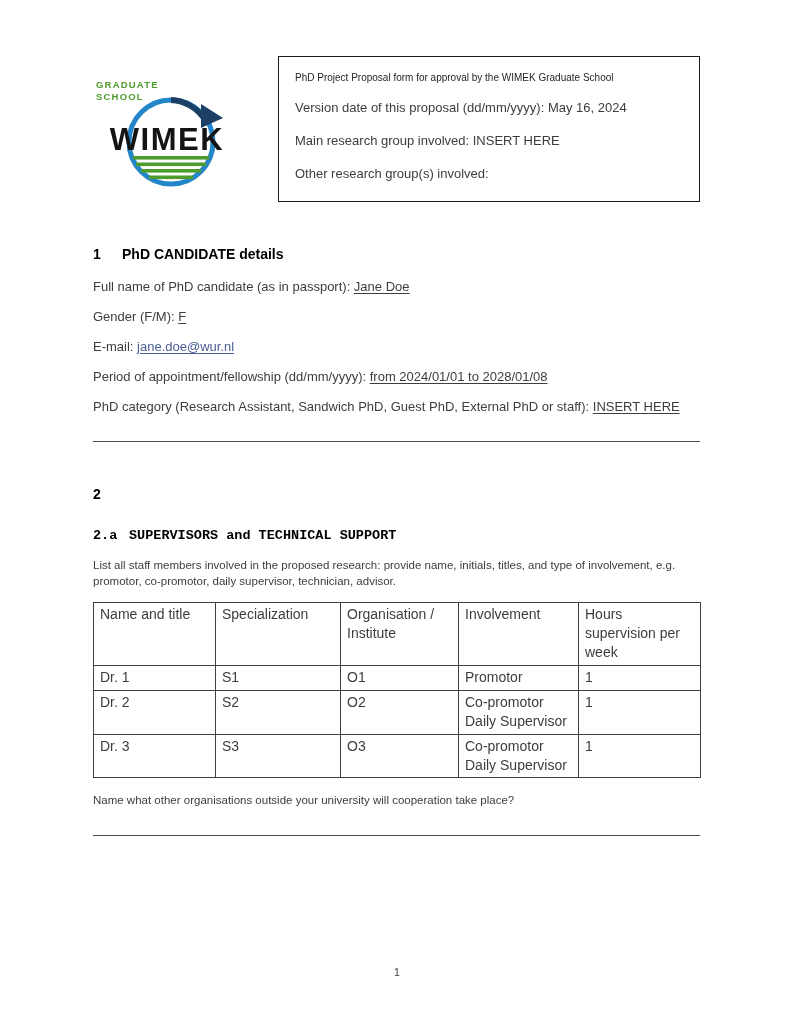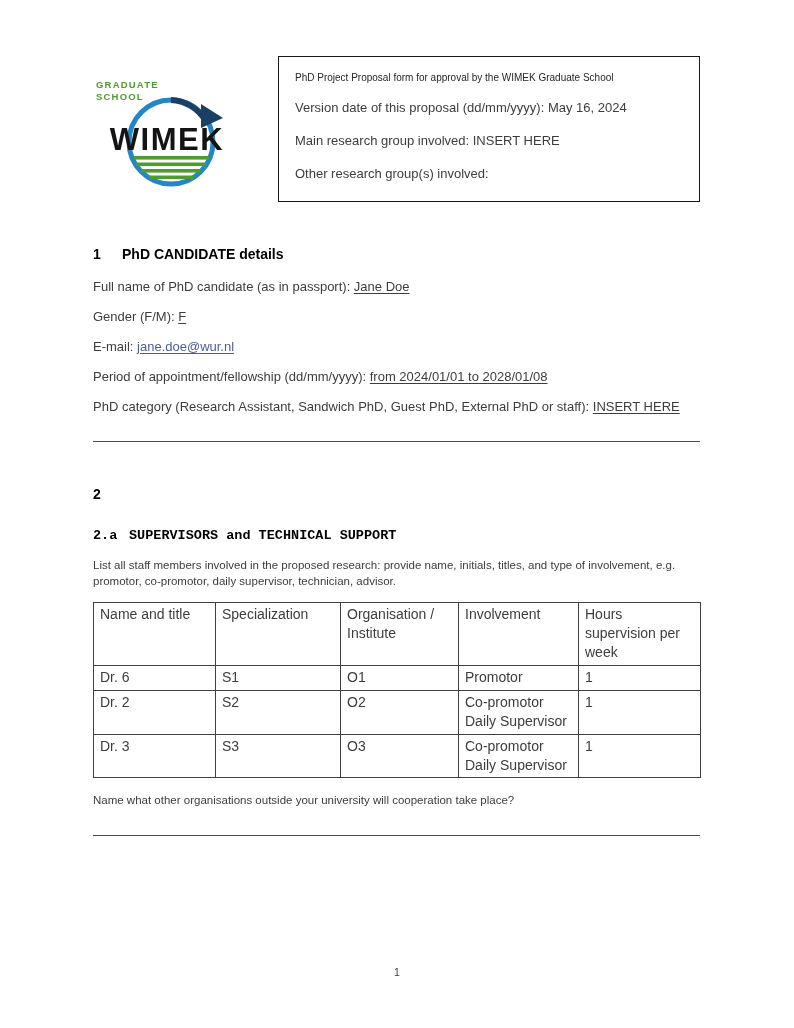--- a/index.html
+++ b/index.html
@@ -199,21 +199,21 @@
         <tr>
           <th>Name and title</th>
           <th>Specialization</th>
           <th>Organisation / Institute</th>
           <th>Involvement</th>
           <th>Hours supervision per week</th>
         </tr>
       </thead>
       <tbody>
         <tr>
-          <td>Dr. 6</td>
+          <td>Dr. 1</td>
           <td>S1</td>
           <td>O1</td>
           <td>Promotor</td>
           <td>1</td>
         </tr>
         <tr>
           <td>Dr. 2</td>
           <td>S2</td>
           <td>O2</td>
           <td>Co-promotor

